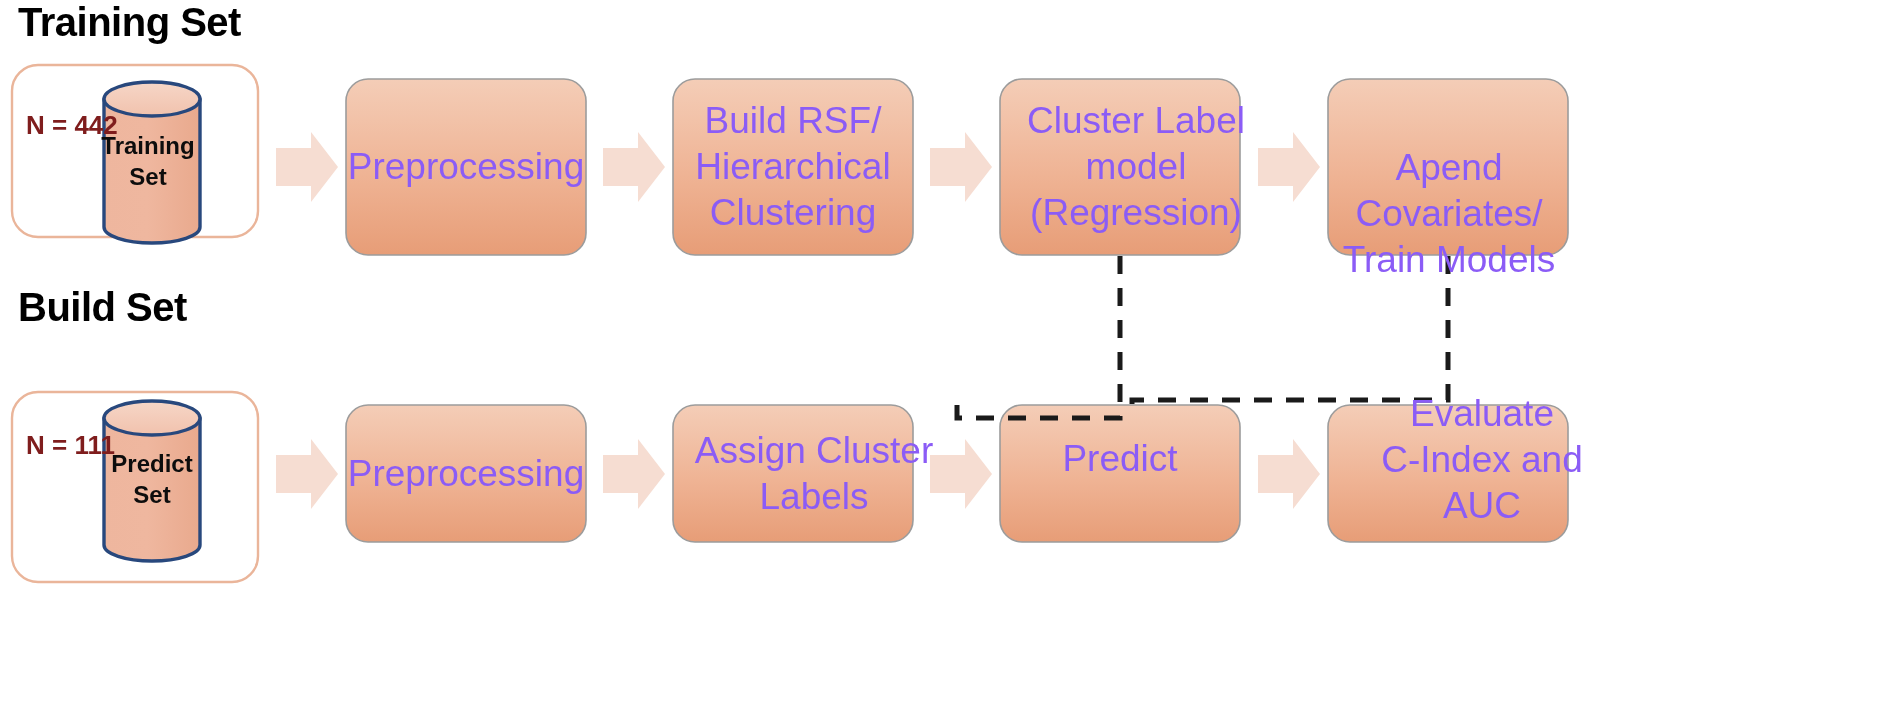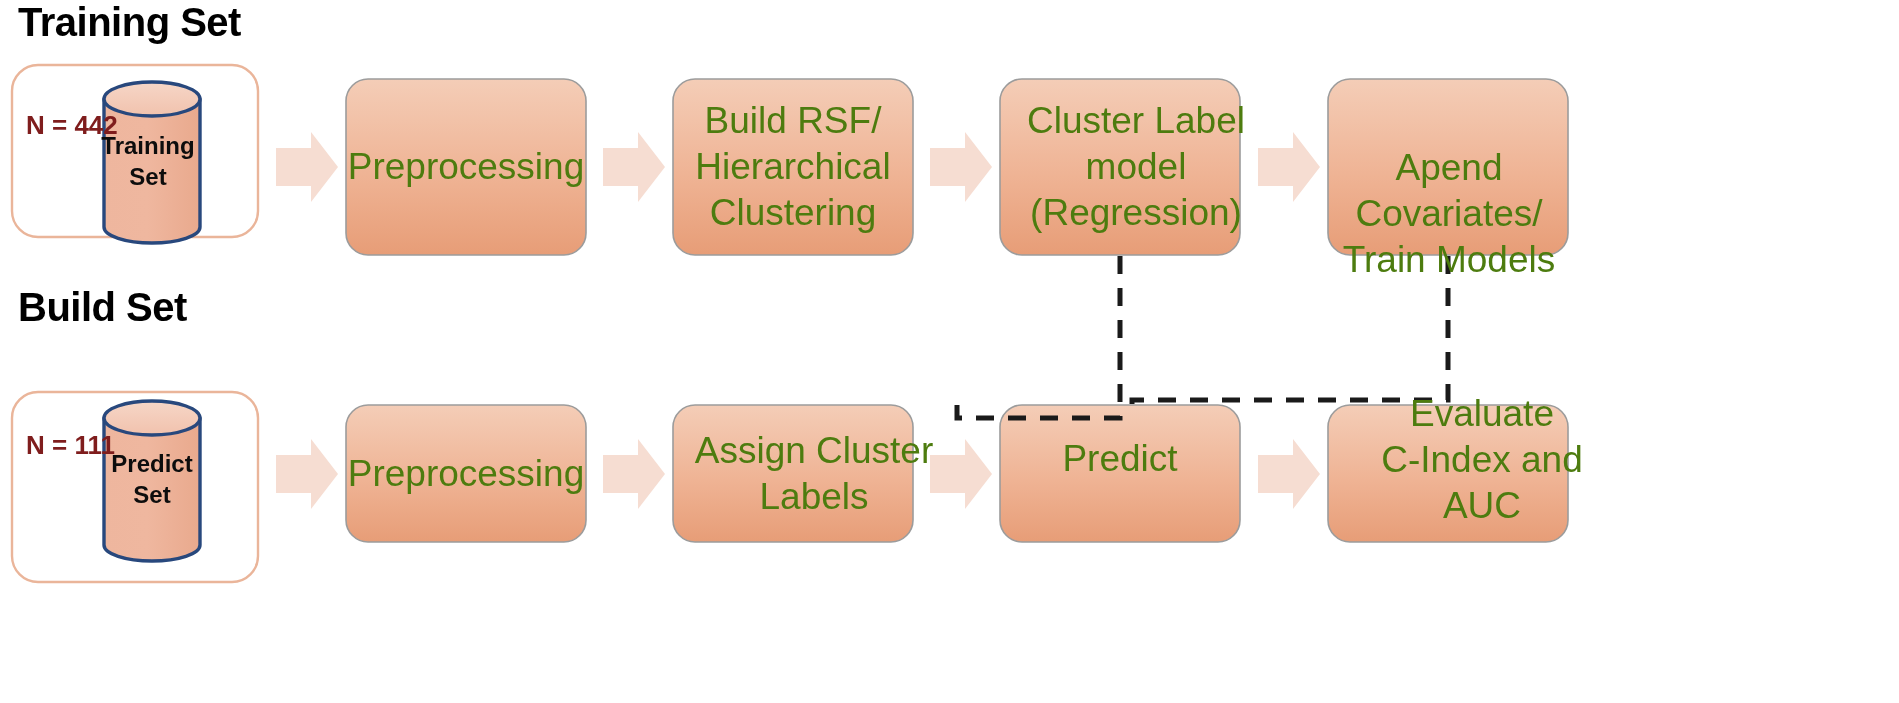--- a/index.html
+++ b/index.html
@@ -31,21 +31,21 @@
   }
   .stage-label {
     position: absolute;
     display: flex;
     align-items: center;
     justify-content: center;
     text-align: center;
     font-family: "Liberation Sans", sans-serif;
     font-size: 37px;
     font-weight: 400;
-    color: #4d7c0f;
+    color: #8b5cf6;
     line-height: 1.24;
     white-space: pre-line;
     pointer-events: none;
   }
   .n-label {
     position: absolute;
     font-family: "Liberation Sans", sans-serif;
     font-size: 26px;
     font-weight: 700;
     color: #7f1d1d;

